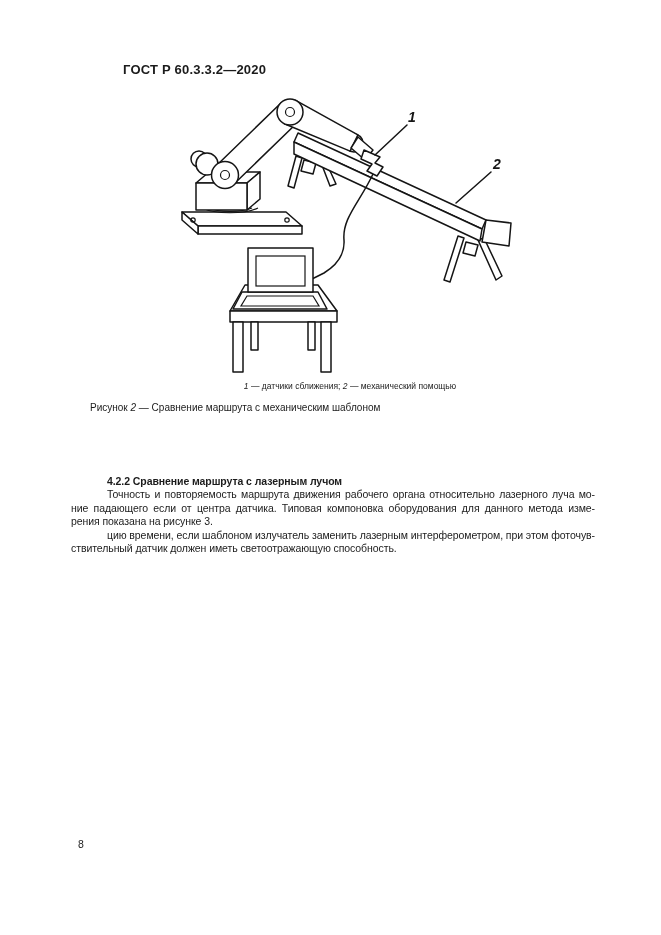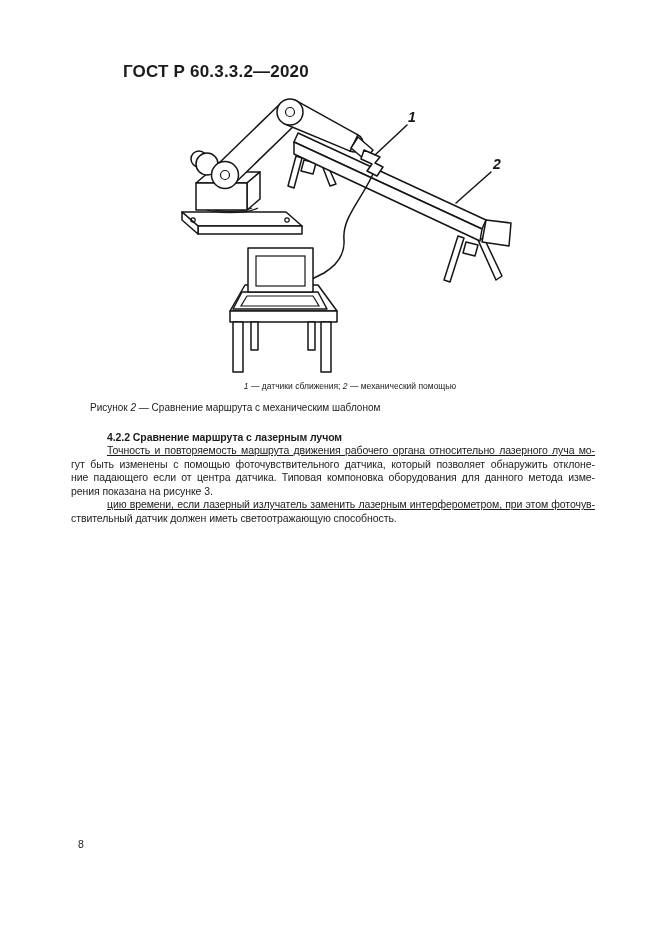--- a/index.html
+++ b/index.html
@@ -3,40 +3,40 @@
 <meta charset="utf-8">
 <style>
   html,body { margin:0; padding:0; background:#888; }
   .page {
     position:relative; width:661px; height:935px; margin:0 auto;
     background:#ffffff; overflow:hidden;
     font-family:"Liberation Sans", sans-serif; color:#1b1b1b;
   }
   .doc-header {
     position:absolute; left:75px; top:62px;
-    font-size:17px; font-weight:bold; letter-spacing:0.2px;padding-left:48px;
+    font-size:13px; font-weight:bold; letter-spacing:0.2px;padding-left:48px;
   }
   .figure-svg { position:absolute; left:146px; top:80px; }
   .fig-legend {
     position:absolute; left:90px; top:381px; width:520px;
     text-align:center; font-size:8.5px; color:#222;
   }
   .fig-caption {
     position:absolute; left:90px; top:402px; width:520px;
     text-align:left; font-size:10px;
   }
   .it { font-style:italic; }
   .content {
     position:absolute; left:71px; top:431px; width:524px;
     font-size:10.5px; line-height:13.45px; letter-spacing:-0.08px;
   }
-  .heading { font-weight:bold; text-indent:36px; }
+  .heading { font-weight:bold; text-indent:36px;margin-top:44px; }
   .para .tline { text-align:justify; text-align-last:justify; }
   .para .tline.tlast { text-align-last:left; }
-  .para .tline:first-child { text-indent:36px;text-decoration:underline; }
+  .para .tline:first-child { text-indent:36px; }
   .page-num { position:absolute; left:78px; top:838px; font-size:10.5px; }
   svg .ln { stroke:#151515; stroke-width:1.5; fill:none; stroke-linecap:round; }
   svg .shp { stroke:#151515; stroke-width:1.5; fill:#ffffff; stroke-linejoin:round; }
   svg .thin { stroke:#151515; stroke-width:1.2; fill:none; }
   svg text { font-family:"Liberation Sans", sans-serif; font-size:14px; font-style:italic; font-weight:bold; fill:#151515; }
 </style>
 </head>
 <body>
 
 <div class="page">
@@ -130,24 +130,23 @@
   </svg>
 
   <div class="fig-legend"><span class="it">1</span><span> — датчики сближения; </span><span class="it">2</span><span> — механический помощью</span></div>
 
   <div class="fig-caption"><span>Рисунок </span><span class="it">2</span><span> — Сравнение маршрута с механическим шаблоном</span></div>
 
   <div class="content">
     <div class="heading">4.2.2 Сравнение маршрута с лазерным лучом</div>
     <div class="para">
         <div class="tline">Точность и повторяемость маршрута движения рабочего органа относительно лазерного луча мо-</div>
-        <div class="tline">гут быть изменены с помощью фоточувствительного датчика, который позволяет обнаружить отклоне-</div>
         <div class="tline">ние падающего если от центра датчика. Типовая компоновка оборудования для данного метода изме-</div>
         <div class="tline tlast">рения показана на рисунке 3.</div>
       </div>
     <div class="para">
-        <div class="tline">цию времени, если лазерный излучатель заменить лазерным интерферометром, при этом фоточув-</div>
+        <div class="tline">цию времени, если шаблоном излучатель заменить лазерным интерферометром, при этом фоточув-</div>
         <div class="tline tlast">ствительный датчик должен иметь светоотражающую способность.</div>
       </div>
   </div>
 
   <div class="page-num">8</div>
 </div>
 
 </body></html>

